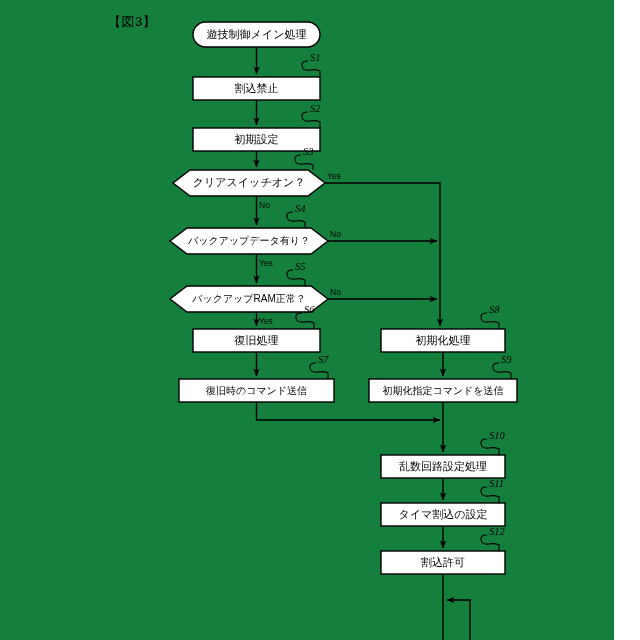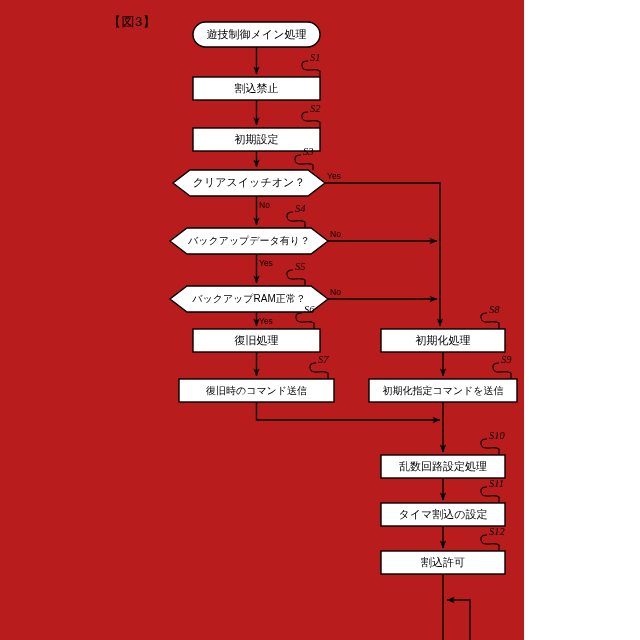--- a/index.html
+++ b/index.html
@@ -9,23 +9,23 @@
   }
   body {
     width: 640px;
     height: 640px;
     font-family: "Liberation Sans", "DejaVu Sans", sans-serif;
     color: #000000;
     overflow: hidden;
   }
   #page {
     position: relative;
-    width: 524px;
+    width: 614px;
     height: 640px;
-    background: #b91c1c;
+    background: #15803d;
   }
   #fig-label {
     position: absolute;
     left: 108px;
     top: 13px;
     font-size: 13px;
     letter-spacing: 0.5px;
     color: #000;
     white-space: nowrap;
   }

